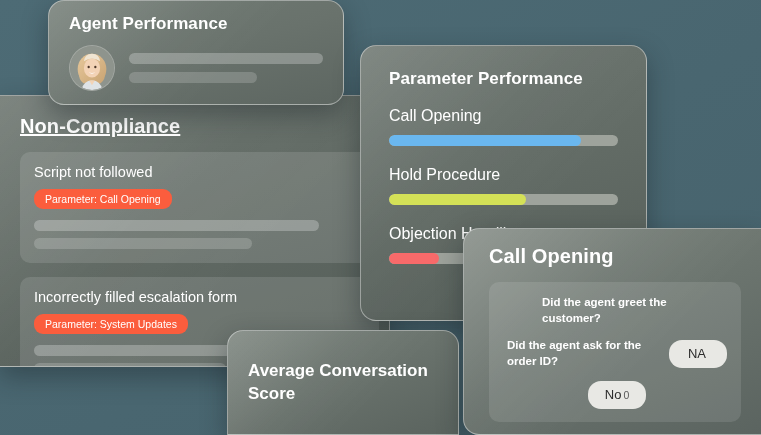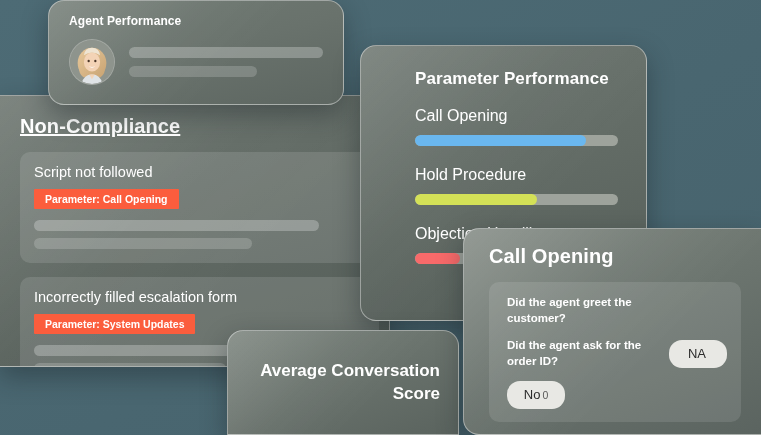--- a/index.html
+++ b/index.html
@@ -46,21 +46,21 @@
 
   
   #agent-performance {
     left: 48px; top: 0px; width: 296px; height: 105px;
     border-top-left-radius: 16px; border-top-right-radius: 16px;
     background:
       linear-gradient(135deg, rgba(255,255,255,0.16) 0%, rgba(255,255,255,0.03) 40%, rgba(255,255,255,0.00) 62%),
       linear-gradient(165deg, #707a73 0%, #69726c 50%, #5d6661 100%);
     z-index: 4;
   }
-  #agent-performance .card-title { font-size: 12px; padding: 13px 0 0 20px; }
+  #agent-performance .card-title { font-size: 17px; padding: 13px 0 0 20px; }
 
   .agent-row {
     display: flex;
     align-items: center;
     gap: 14px;
     padding: 11px 20px 0 20px;
   }
 
   .avatar {
     width: 46px; height: 46px; border-radius: 50%;
@@ -104,37 +104,36 @@
   }
   .violation-title {
     color: #ffffff;
     font-size: 14.5px;
     font-weight: normal;
   }
   .param-badge {
     display: inline-block;
     margin-top: 9px;
     padding: 3.5px 11px 4.5px 11px;
-    border-radius: 1px;
+    border-radius: 9px;
     background: #fb5d3d;
     color: #ffffff;
     font-size: 10.5px;
-    font-weight: bold;
+    font-weight: normal;
     white-space: nowrap;
   }
   .violation .skel-col { margin-top: 11px; gap: 7px; }
 
   
   #parameter-performance {
     left: 360px; top: 45px; width: 287px; height: 276px;
     z-index: 5;
     background:
       linear-gradient(135deg, rgba(255,255,255,0.15) 0%, rgba(255,255,255,0.03) 38%, rgba(255,255,255,0.00) 62%),
       linear-gradient(165deg, #6b746e 0%, #626b65 48%, #555e59 100%);
-    padding-left: 26px;
   }
   #parameter-performance .card-title { font-size: 17px; padding: 23px 0 0 28px; }
 
   .param-list { padding: 18px 28px 0 28px; }
   .param-item { margin-bottom: 20px; }
   .param-name {
     color: #ffffff;
     font-size: 16px;
     margin-bottom: 10px;
     white-space: nowrap;
@@ -164,21 +163,21 @@
 
   .qa-panel {
     margin: 14px 20px 0 25px;
     padding: 13px 14px 13px 18px;
     border-radius: 10px;
     background: rgba(255,255,255,0.11);
   }
   .qa-row {
     display: flex;
     align-items: center;
-    justify-content: flex-start;
+    justify-content: center;
     gap: 22px;
     margin-bottom: 12px;
   }
   .qa-row:last-child { margin-bottom: 0; }
   .qa-question {
     color: #ffffff;
     font-size: 11.5px;
     font-weight: bold;
     line-height: 1.35;
     max-width: 150px;
@@ -205,21 +204,20 @@
     left: 227px; top: 330px; width: 232px; height: 105px;
     border-radius: 16px 16px 0 0;
     z-index: 6;
     display: flex;
     align-items: center;
     padding: 0 18px 0 20px;
     gap: 10px;
     background:
       linear-gradient(135deg, rgba(255,255,255,0.17) 0%, rgba(255,255,255,0.04) 40%, rgba(255,255,255,0.00) 64%),
       linear-gradient(160deg, #757e77 0%, #69726c 48%, #5a635e 100%);
-    text-align: right;
   }
   .avg-label {
     color: #ffffff;
     font-size: 17px;
     font-weight: bold;
     line-height: 1.32;
     flex: 1;
   }
   .donut-wrap { flex: 0 0 auto; position: relative; width: 66px; height: 66px; }
   .donut-wrap svg { display: block; }

